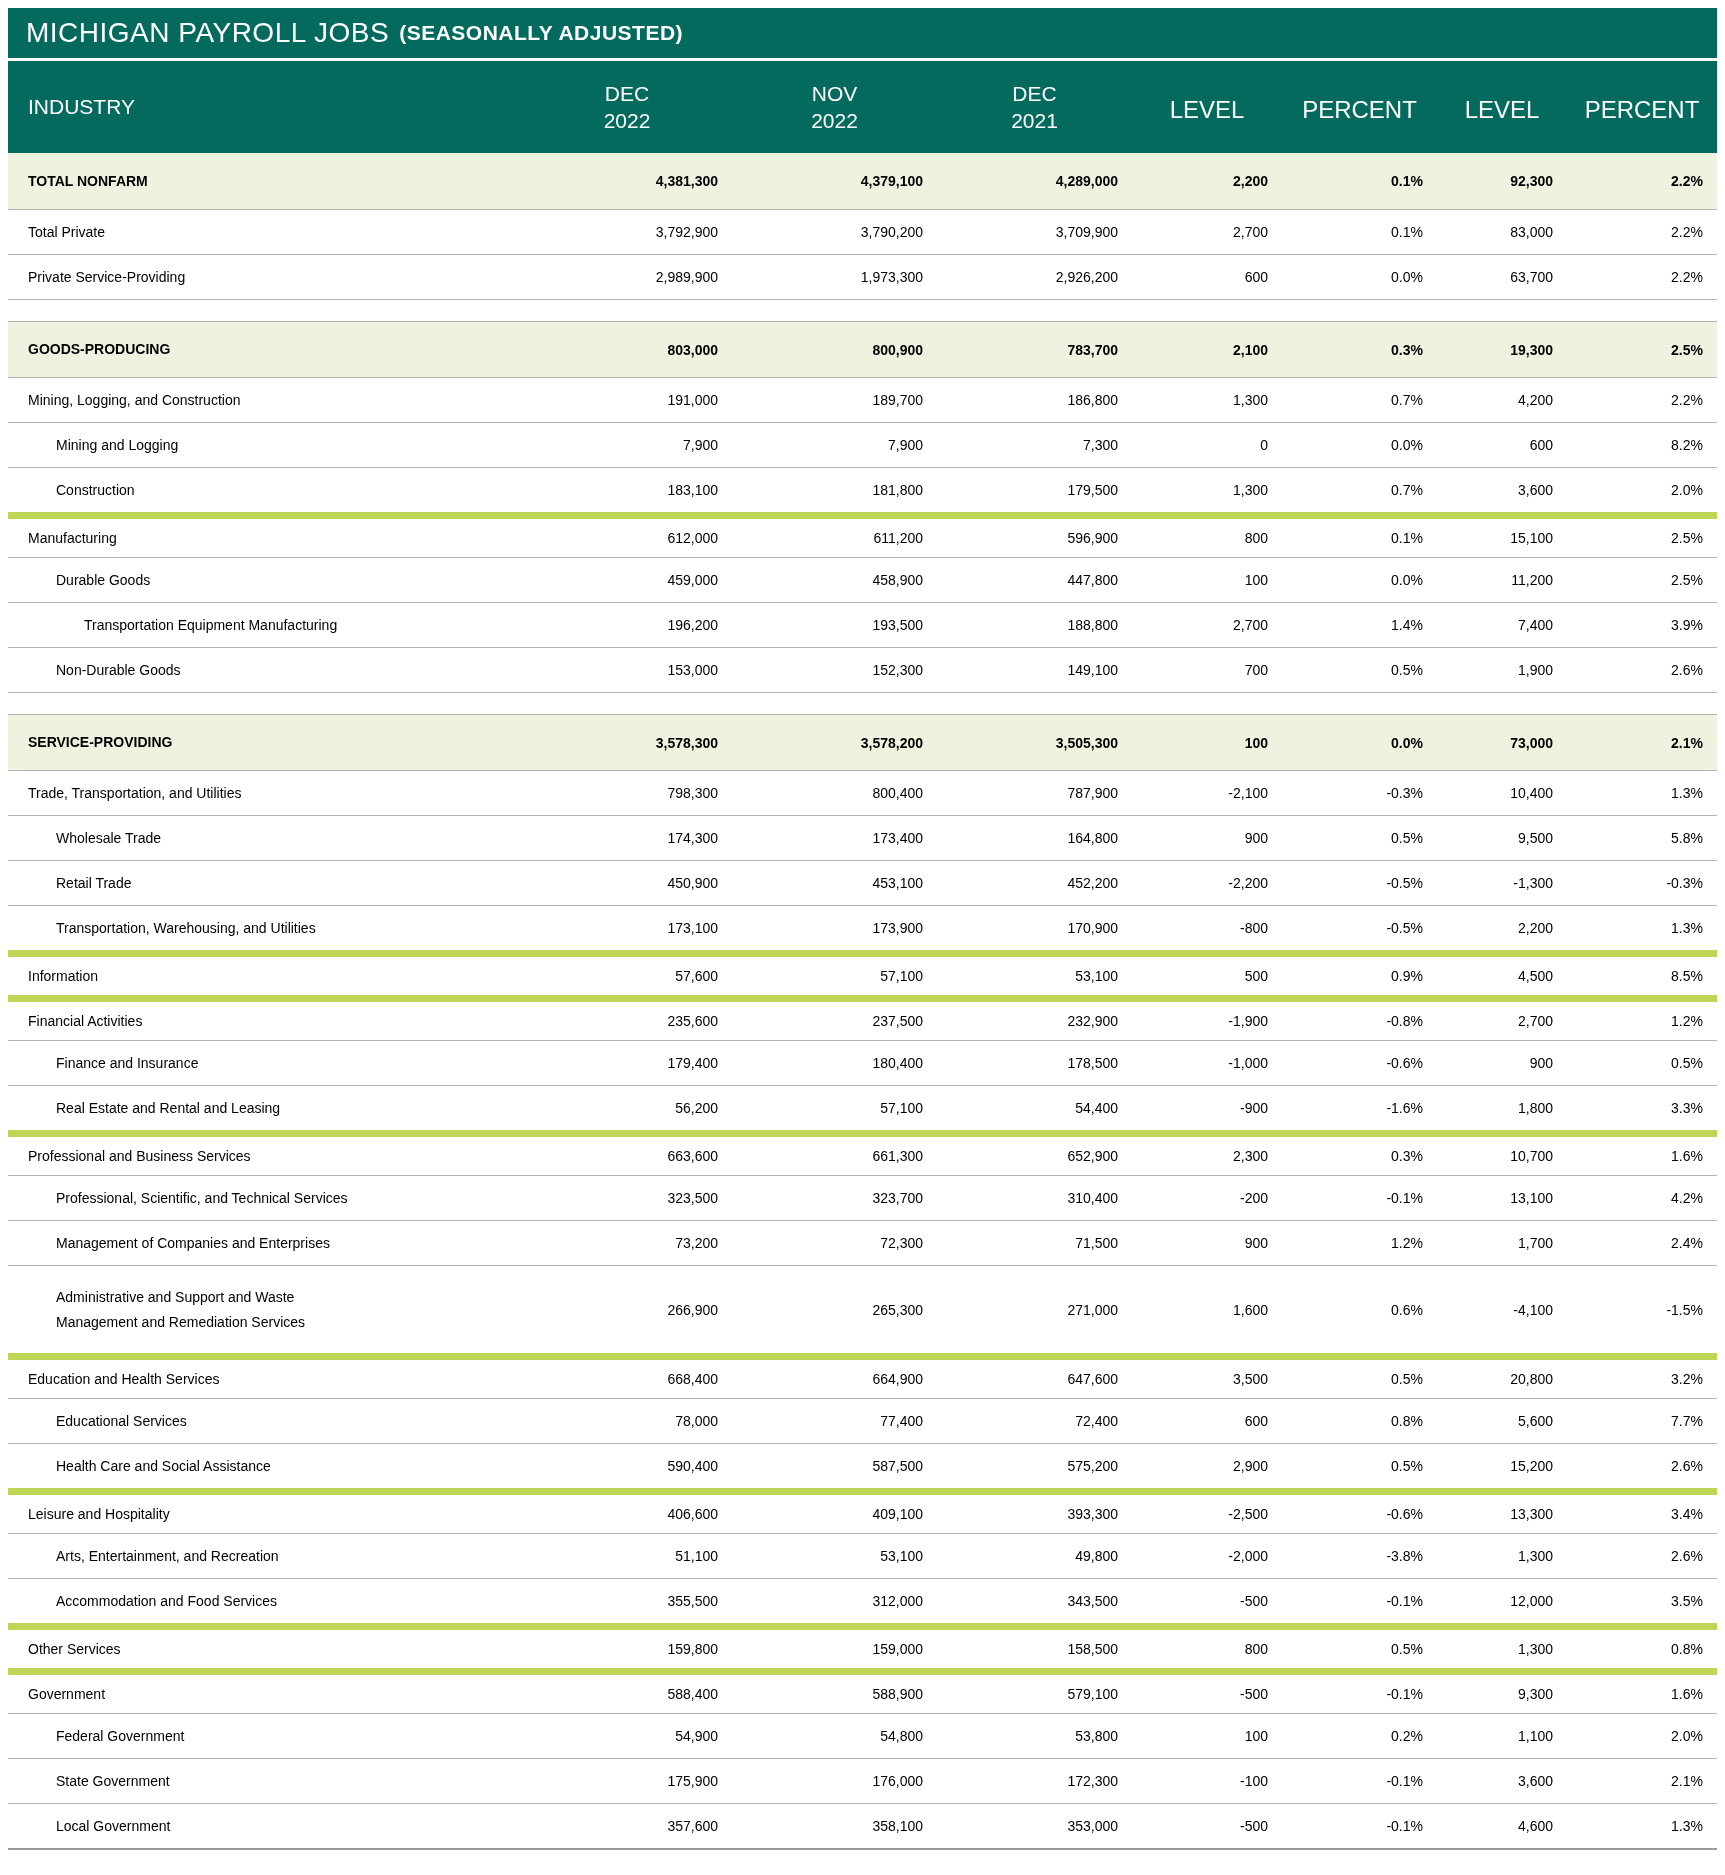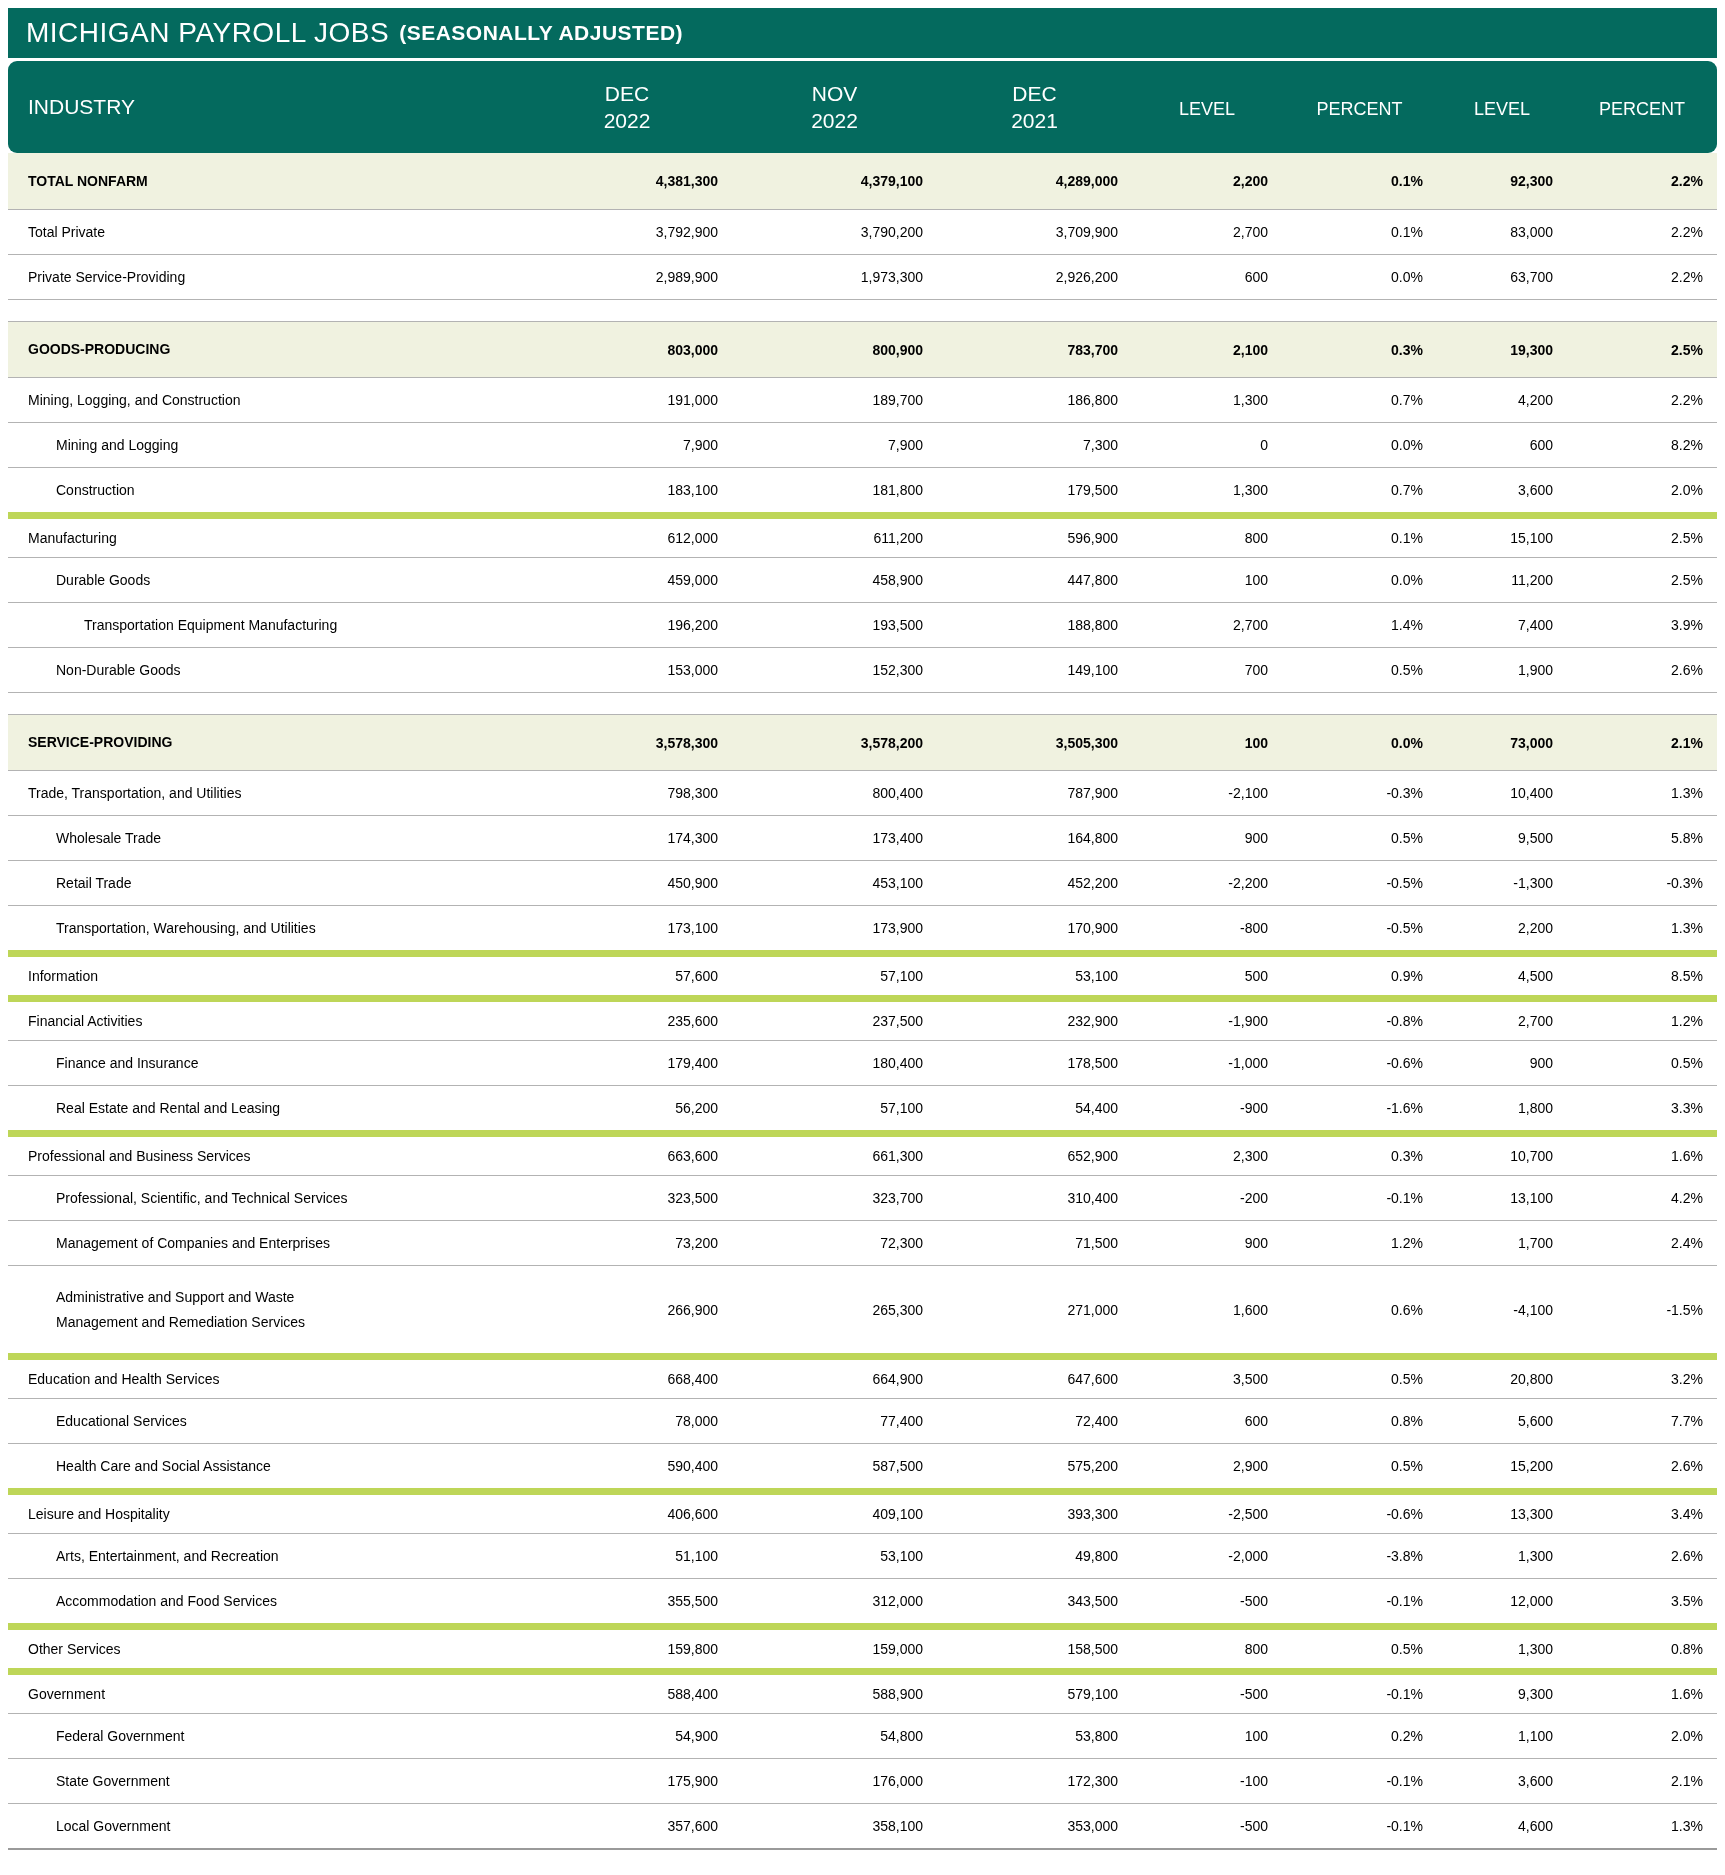--- a/index.html
+++ b/index.html
@@ -34,21 +34,20 @@
   .subtitle{font-size:21px;font-weight:bold;margin-left:10px;letter-spacing:.5px;}
 
   
   .colheader{
     background:var(--header-bg);
     color:var(--header-text);
     height:92px;
     display:flex;
     align-items:stretch;
     font-size:21px;
-    border-radius:9px;
   }
   .h-label{
     width:514px;
     display:flex;align-items:center;
     padding-left:20px;
   }
   .h-month{
     display:flex;align-items:center;justify-content:center;
     text-align:center;
     white-space:pre-line;
@@ -57,21 +56,21 @@
   .h-m1{width:210px;} .h-m2{width:205px;} .h-m3{width:195px;}
   .h-groups{width:585px;display:flex;flex-direction:column;justify-content:center;}
   .group-top{
     display:flex;
     border-bottom:2px solid #fff;
     padding-bottom:6px;
   }
   .group-top .grp{display:flex;justify-content:center;}
   .grp-month{width:305px;}
   .grp-year{width:280px;}
-  .group-bottom{display:flex;padding-top:5px;font-size:18px;}
+  .group-bottom{display:flex;padding-top:5px;font-size:24px;}
   .group-bottom .sub{display:flex;justify-content:center;}
   .sub-c4{width:150px;} .sub-c5{width:155px;} .sub-c6{width:130px;} .sub-c7{width:150px;}
 
   
   .tbody{border-bottom:2px solid #9a9a9a;}
   .row{
     display:flex;
     align-items:center;
     min-height:45px;
     background:#fff;

